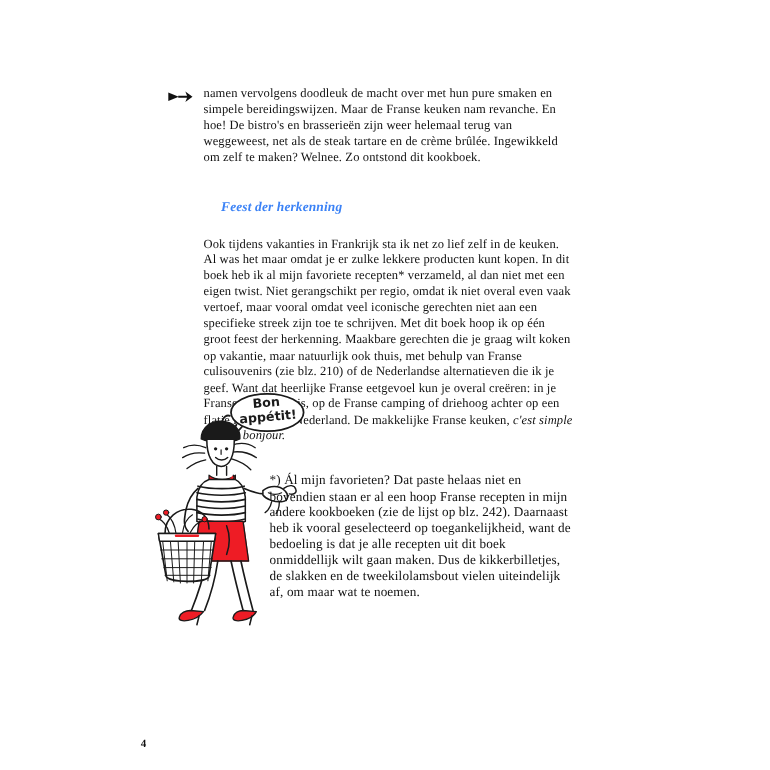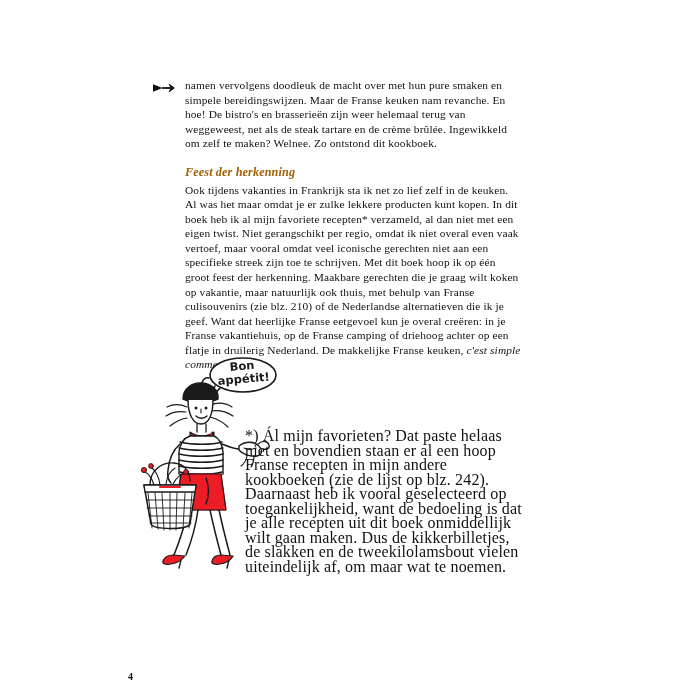--- a/index.html
+++ b/index.html
@@ -36,26 +36,26 @@
   p.body {
     margin: 0;
     font-size: 11.4px;
     line-height: 14.55px;
     text-align: left;
     color: #111111;
     letter-spacing: 0.01em;
   }
 
   .heading {
-    margin: 0;
+    margin: 16px;
     font-size: 12.2px;
     line-height: 15px;
     font-weight: bold;
     font-style: italic;
-    color: #a16207;
+    color: #3b82f6;
     letter-spacing: 0.01em;
   }
 
   .gap-before-heading { height: 14px; }
   .gap-after-heading  { height: 3px; }
 
   .fr-italic { font-style: italic; }
 
   
   .ps-block {
@@ -68,21 +68,21 @@
     margin: 0;
     font-size: 11.8px;
     line-height: 14px;
     font-weight: bold;
     font-style: italic;
     color: #000000;
     letter-spacing: 0.02em;
   }
   .ps-body {
     margin: 2px 0 0 0;
-    font-size: 16px;
+    font-size: 12px;
     line-height: 14.55px;
     color: #111111;
     letter-spacing: 0.01em;
   }
 
   
   .illustration {
     position: absolute;
     left: 140px;
     top: 352px;

